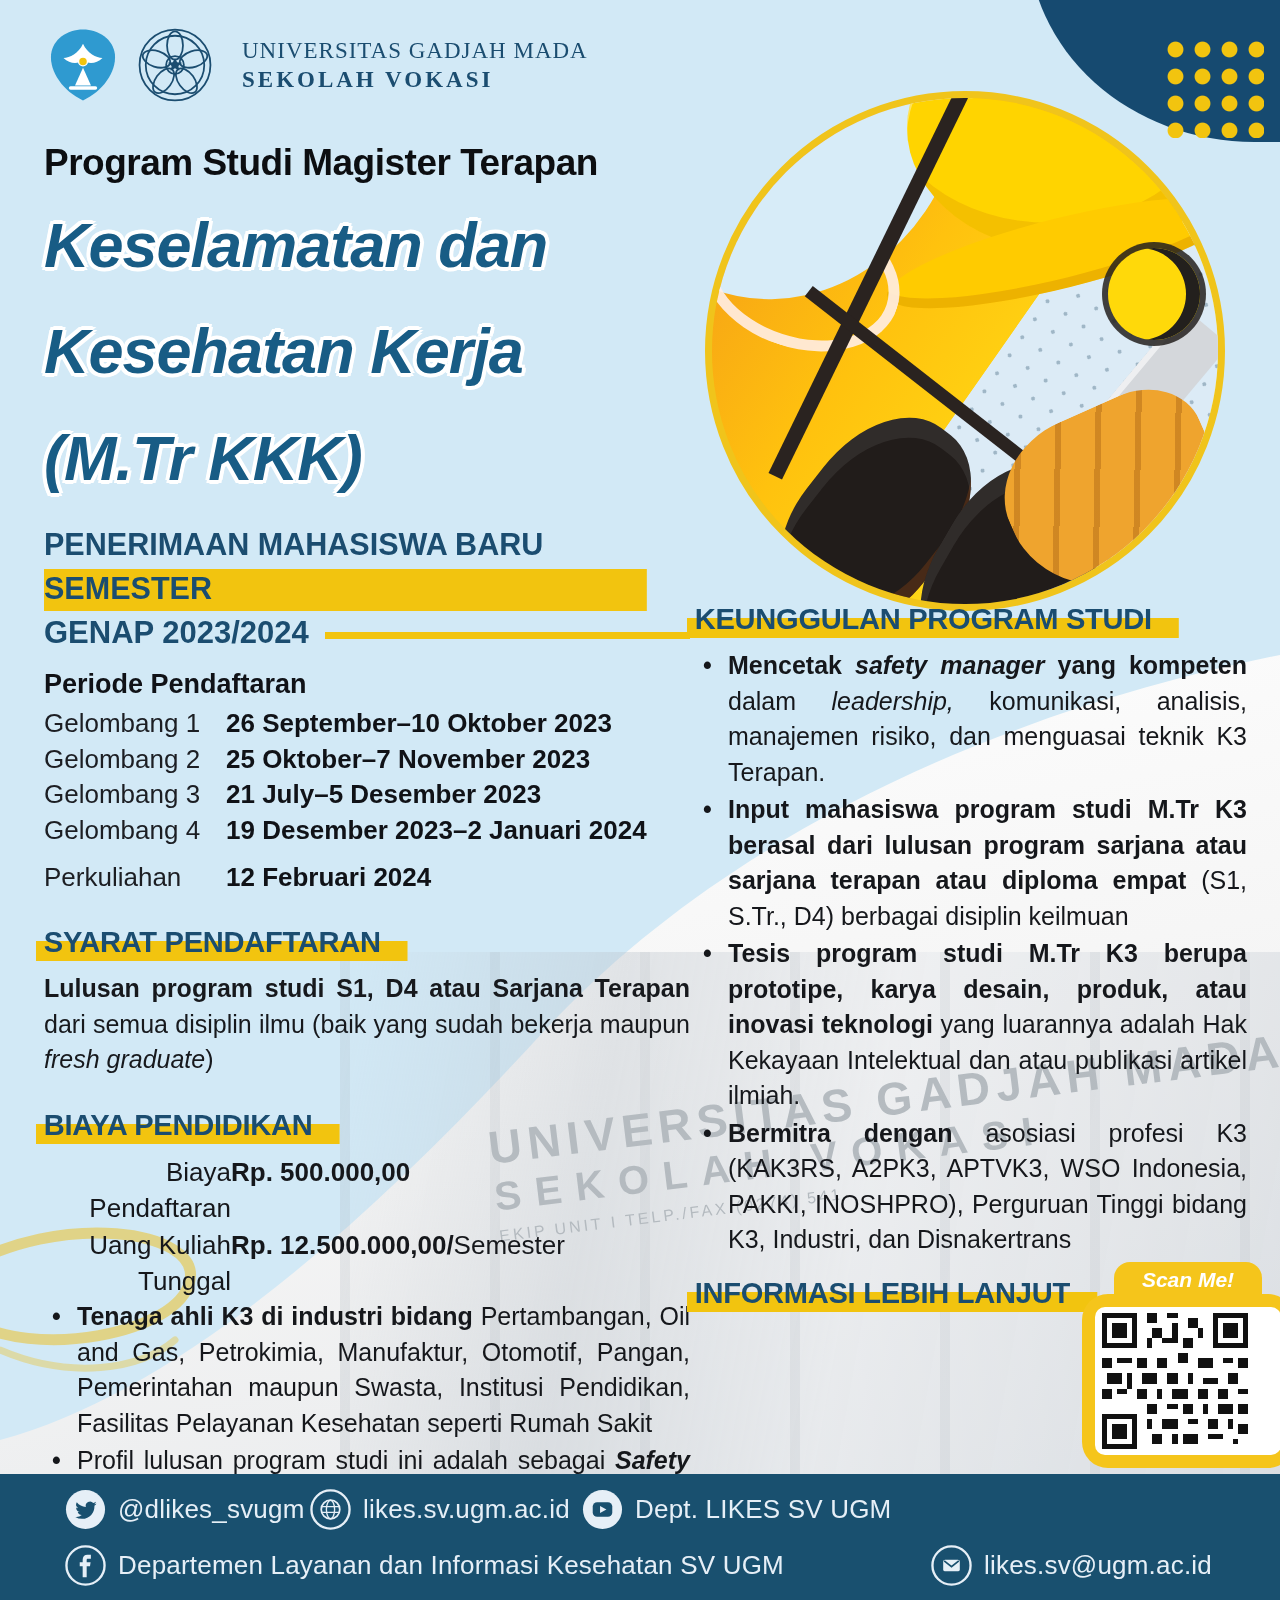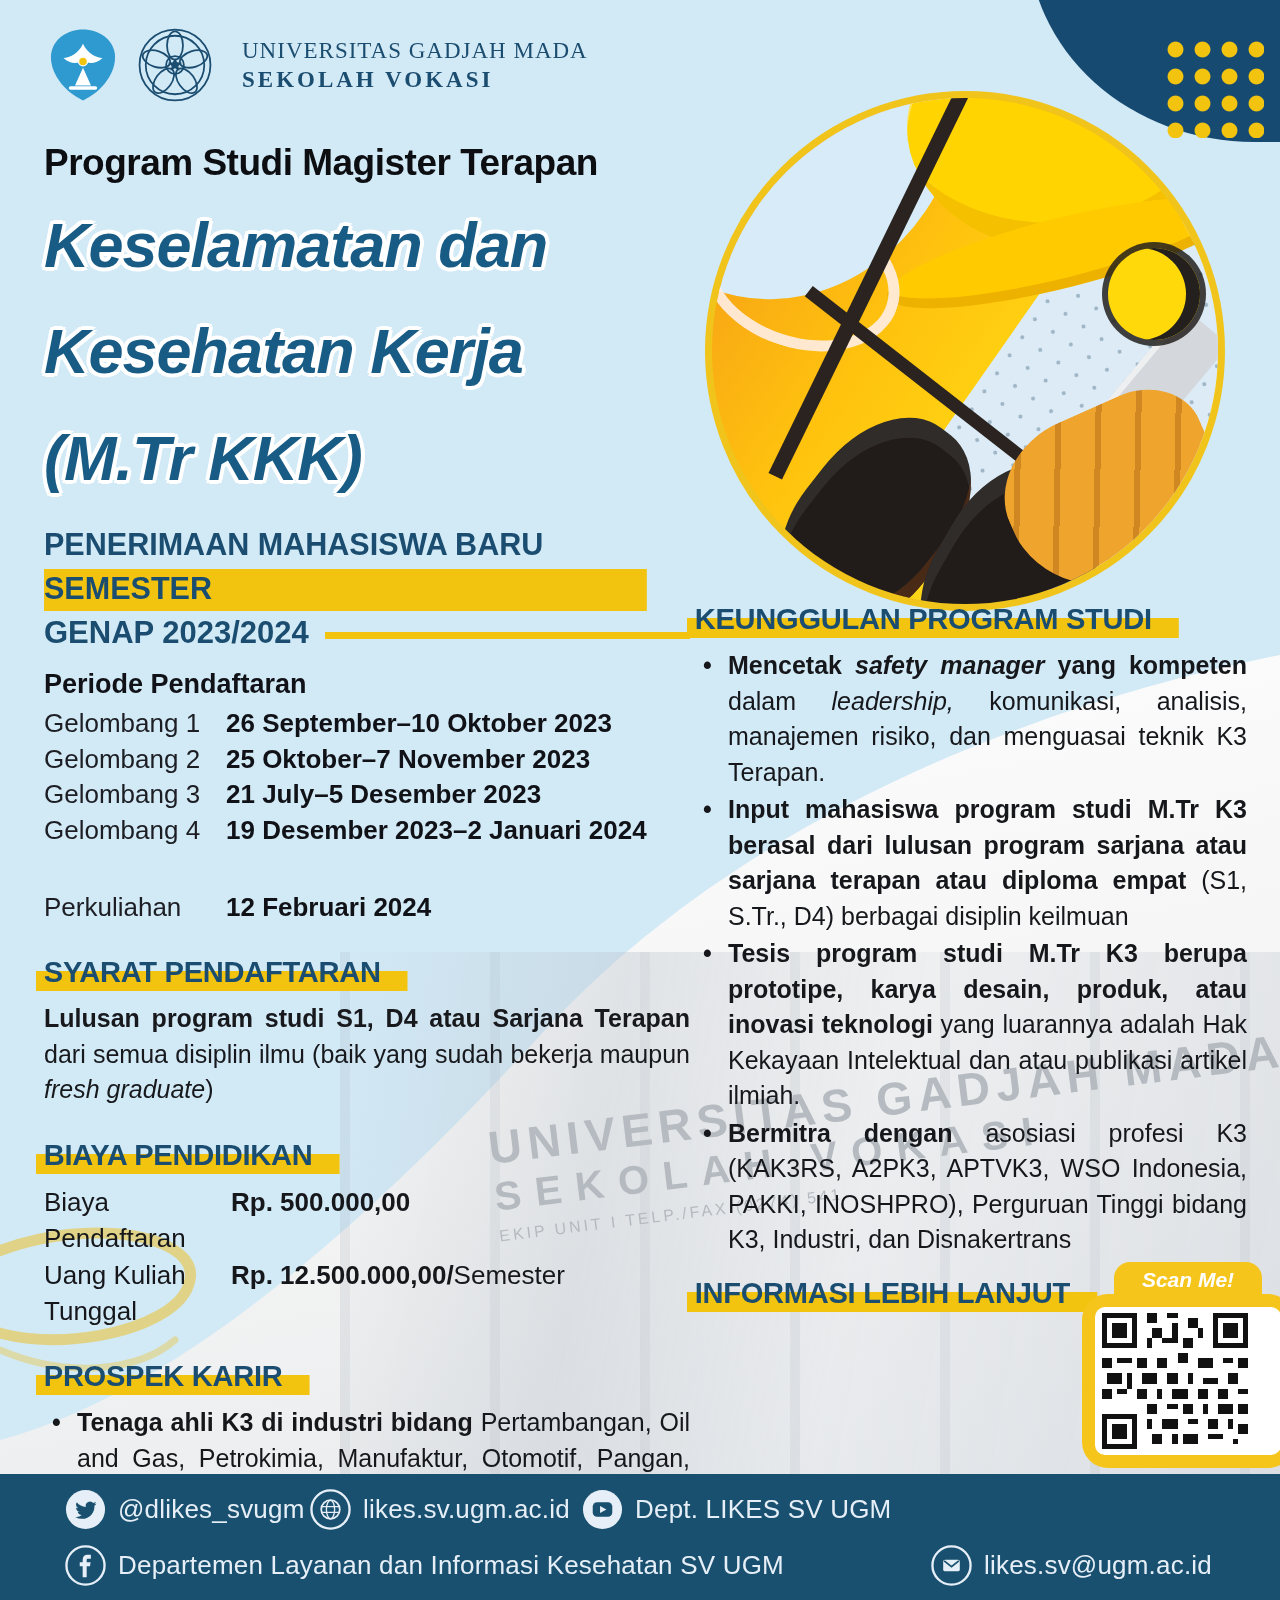--- a/index.html
+++ b/index.html
@@ -77,27 +77,27 @@
   .adm-head{margin:6px 0 10px;font-size:31px;font-weight:800;color:#1b4d70;line-height:1.42;}
   .adm-h1{background:linear-gradient(180deg,rgba(0,0,0,0) 52%,#f2c40f 52%);width:612px;
         transform:scaleX(.985);transform-origin:left;}
   .adm-h2{display:flex;align-items:center;gap:16px;}
   .adm-rule{flex:1;height:7px;background:#f2c40f;margin-top:4px;}
 
   .periode{font-size:27px;font-weight:bold;margin:14px 0 6px;color:#101217;}
   .adm-row{display:flex;font-size:26px;line-height:1.36;}
   .adm-label{width:182px;flex:none;color:#1c1e23;}
   .adm-value{font-weight:bold;color:#101217;}
-  .lecture{margin-top:42px;}
+  .lecture{margin-top:12px;}
 
   .body-text{font-size:25px;line-height:1.42;text-align:justify;color:#17191d;}
   .b{font-weight:bold;} .i{font-style:italic;}
 
   .biaya-row{display:flex;font-size:26px;line-height:1.4;}
-  .biaya-label{width:187px;flex:none;}
+  .biaya-label{width:187px;flex:none;text-align:right;}
 
   .bullet{position:relative;padding-left:33px;font-size:25px;line-height:1.42;text-align:justify;margin:0 0 2px;}
   .bullet::before{content:"\2022";position:absolute;left:8px;top:0;font-weight:bold;}
 
   
   .contact{margin-top:10px;}
   .c-row{display:flex;gap:16px;margin:8px 0 0 14px;align-items:flex-start;}
   .c-icon{width:46px;height:46px;flex:none;}
   .c-strong{font-size:28px;font-weight:bold;color:#101217;line-height:1.3;}
   .c-normal{font-size:26px;color:#24262b;line-height:1.35;}
@@ -246,23 +246,20 @@
     </div>
     <div class="biaya-row">
       <div class="biaya-label">Biaya Pendaftaran</div>
       <div><span class="b">Rp. 500.000,00</span></div>
     </div>
     <div class="biaya-row">
       <div class="biaya-label">Uang Kuliah Tunggal</div>
       <div><span class="b">Rp. 12.500.000,00/</span><span>Semester</span></div>
     </div>
 
-    <div class="sec-h">
-      <span class="hl">PROSPEK KARIR</span>
-    </div>
     <div class="bullet"><span class="b">Tenaga ahli K3 di industri bidang </span><span>Pertambangan, Oil and Gas, Petrokimia, Manufaktur, Otomotif, Pangan, Pemerintahan maupun Swasta, Institusi Pendidikan, Fasilitas Pelayanan Kesehatan seperti Rumah Sakit</span></div>
     <div class="bullet"><span>Profil lulusan program studi ini adalah sebagai </span><span class="b i">Safety Manager, Safety Consultant,</span><span class="b"> dan </span><span class="b i">Safety Innovator</span></div>
   </div>
 
   <div class="col-right">
     <div class="sec-h" style="margin-top:0;">
       <span class="hl">KEUNGGULAN PROGRAM STUDI</span>
     </div>
     <div class="bullet"><span class="b">Mencetak </span><span class="b i">safety manager</span><span class="b"> </span><span class="b">yang kompeten </span><span>dalam </span><span class="i">leadership,</span><span> komunikasi, analisis, manajemen risiko, dan menguasai teknik K3 Terapan.</span></div>
     <div class="bullet"><span class="b">Input mahasiswa program studi M.Tr K3 berasal dari lulusan program sarjana atau sarjana terapan atau diploma empat </span><span>(S1, S.Tr., D4) berbagai disiplin keilmuan</span></div>

